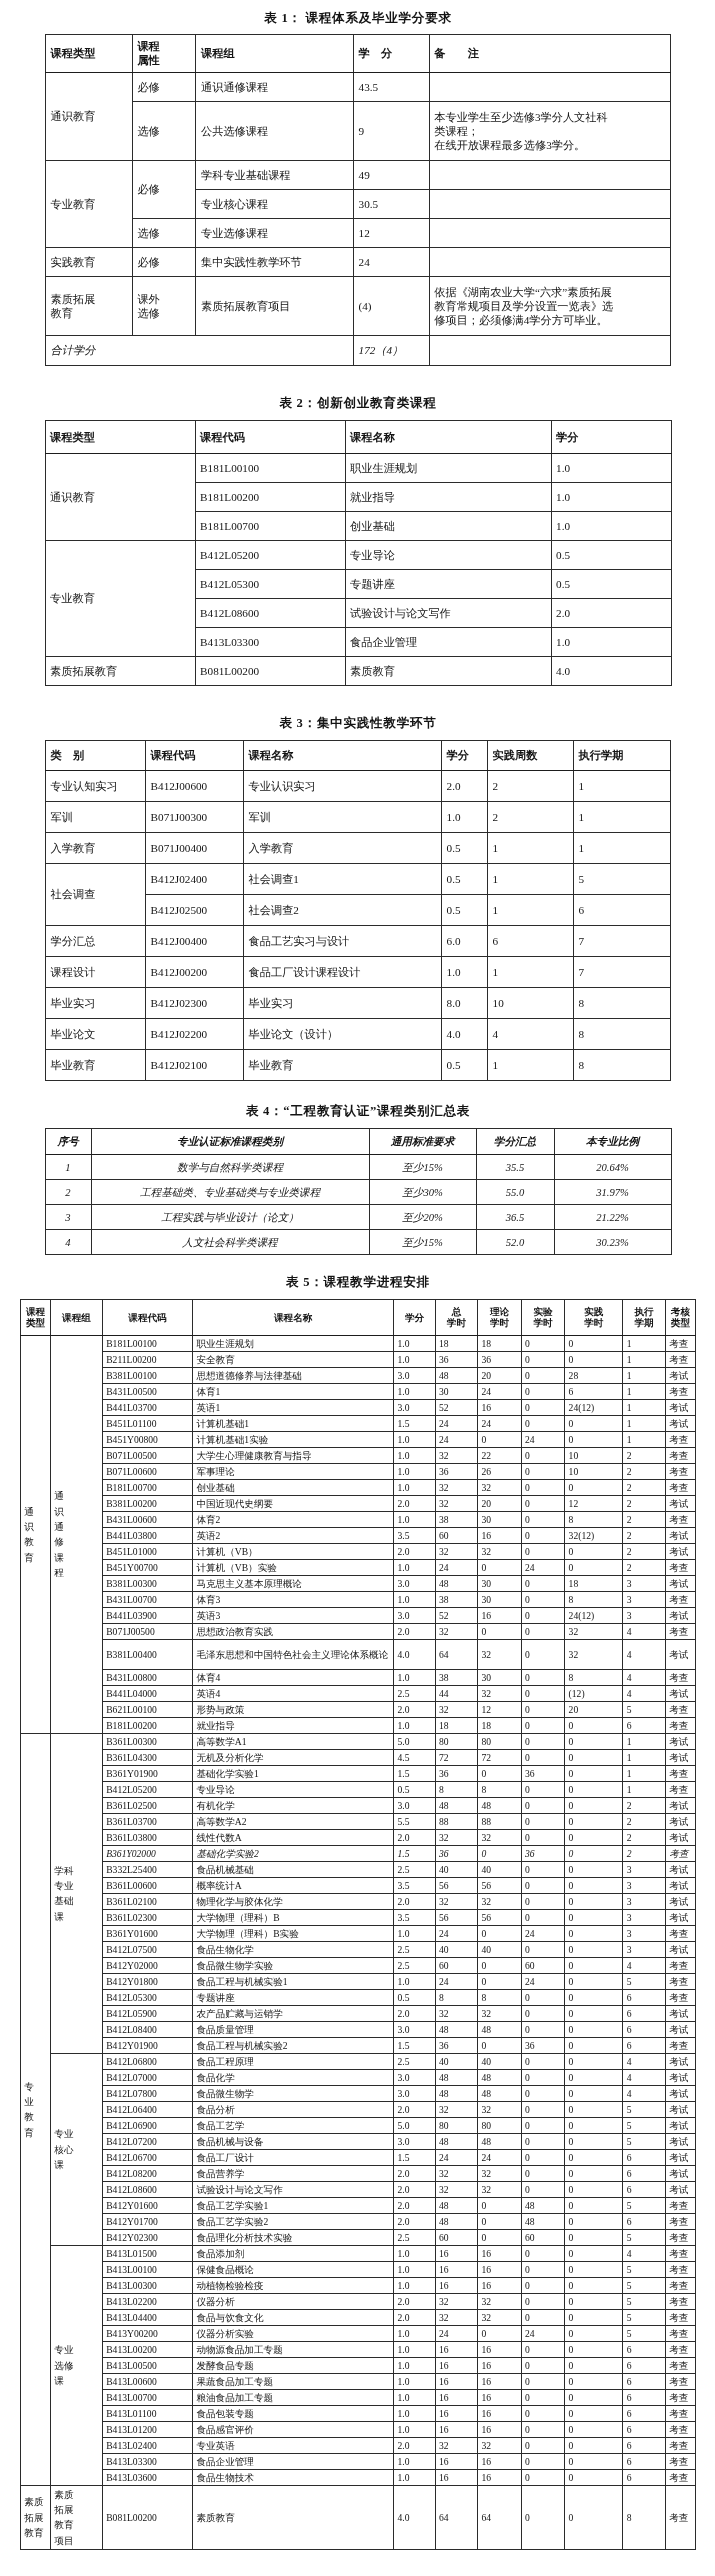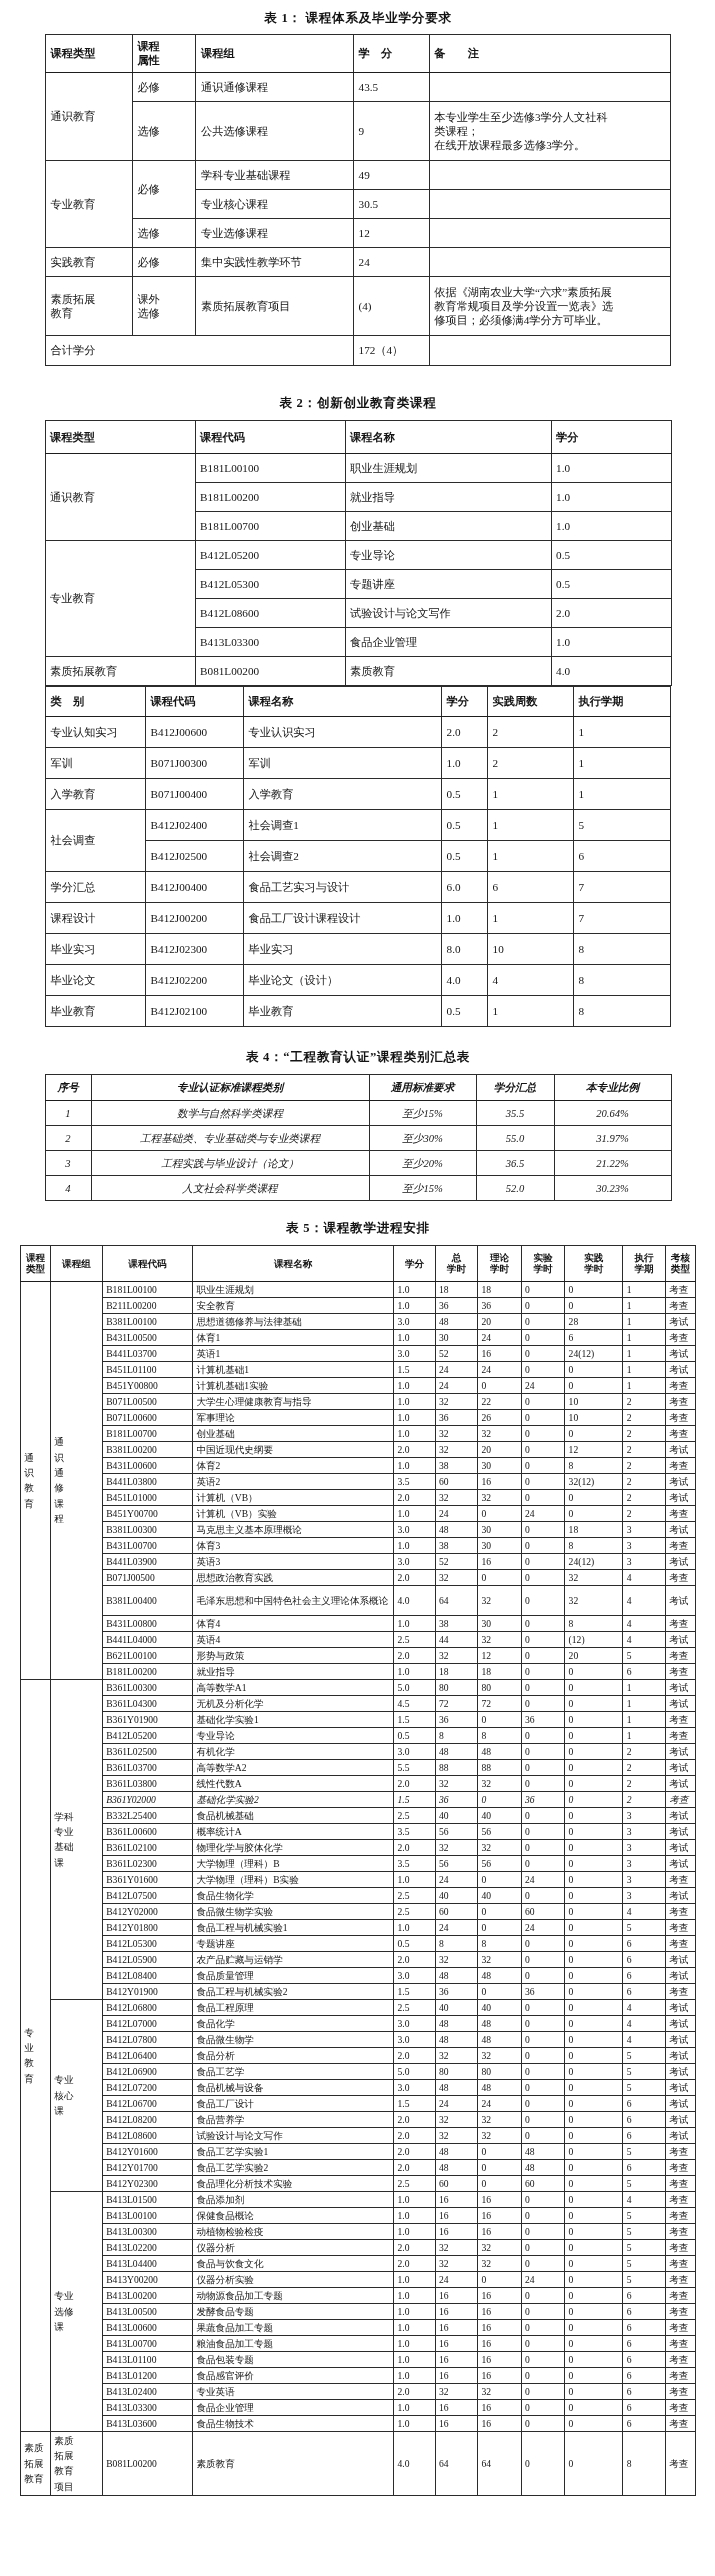--- a/index.html
+++ b/index.html
@@ -103,21 +103,21 @@
           <td>素质拓展
 教育</td>
           <td>课外
 选修</td>
           <td>素质拓展教育项目</td>
           <td>(4)</td>
           <td>依据《湖南农业大学“六求”素质拓展
 教育常规项目及学分设置一览表》选
 修项目；必须修满4学分方可毕业。</td>
         </tr>
-        <tr class="bt" style="height: 30px;">
+        <tr class="bt" style="height: 30px; font-style: italic;">
           <td colspan="3">合计学分</td>
           <td>172（4）</td>
           <td></td>
         </tr>
       </tbody>
     </table>
 
   <div class="ttl ttl2">表 2：创新创业教育类课程</div>
   <table class="doc t2" style="width: 626px;">
       <colgroup>
@@ -174,20 +174,21 @@
         </tr>
         <tr class="bt" style="height: 29px; margin-left: 6px;">
           <td>素质拓展教育</td>
           <td>B081L00200</td>
           <td>素质教育</td>
           <td>4.0</td>
         </tr>
       </tbody>
     </table>
 
+  <div class="ttl ttl3">表 3：集中实践性教学环节</div>
   <table class="doc t3" style="width: 626px;">
       <colgroup>
         <col style="width: 100px;">
         <col style="width: 98px;">
         <col style="width: 198px;">
         <col style="width: 46px;">
         <col style="width: 86px;">
         <col style="width: 97px;">
       </colgroup>
       <thead>

